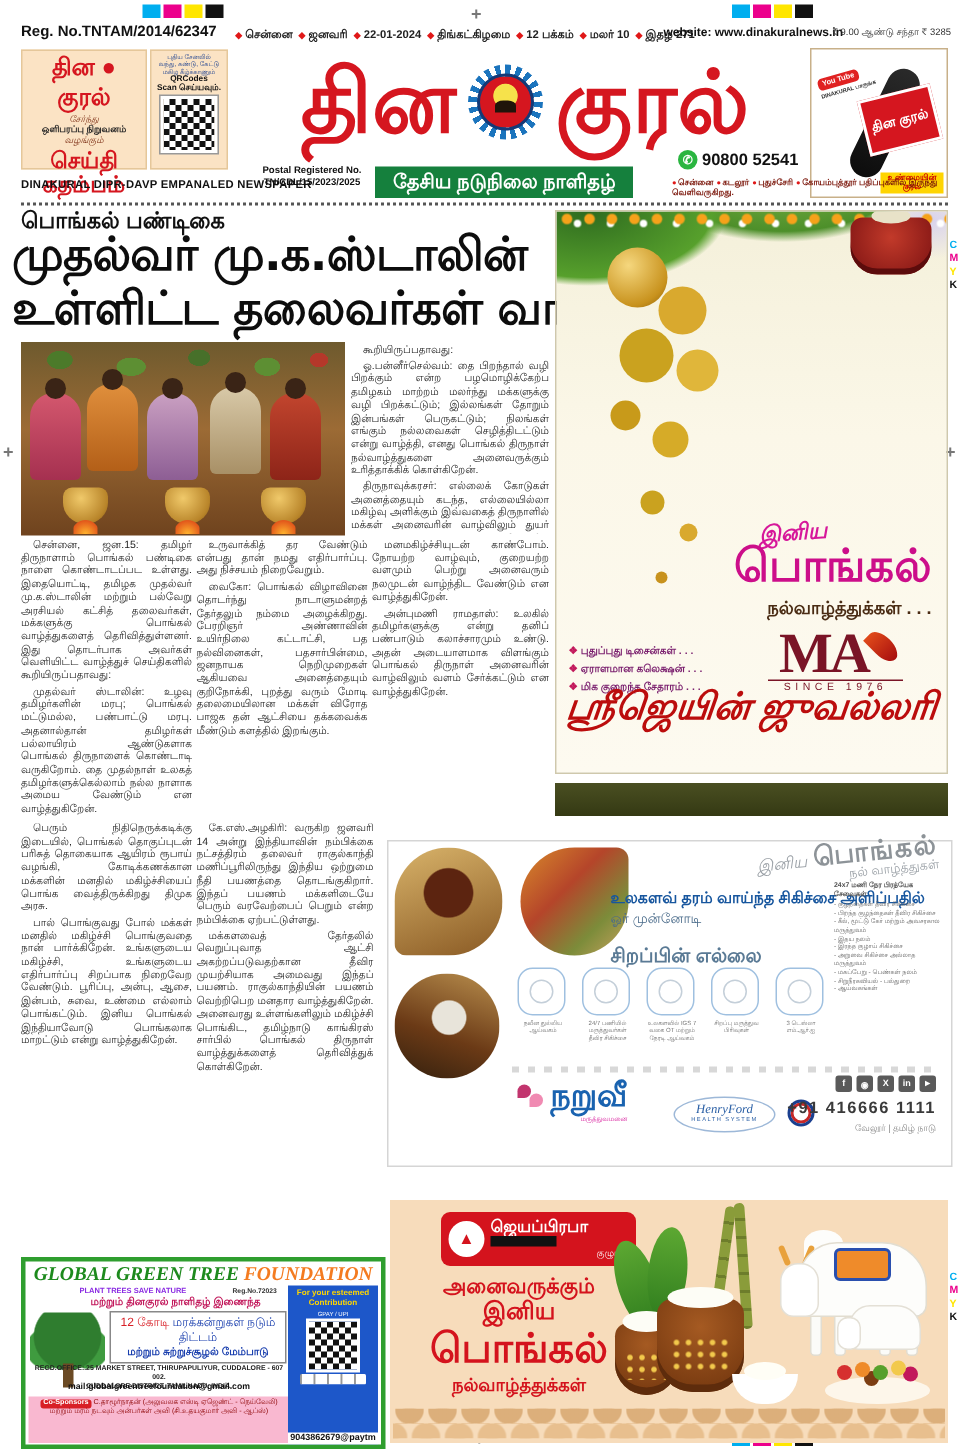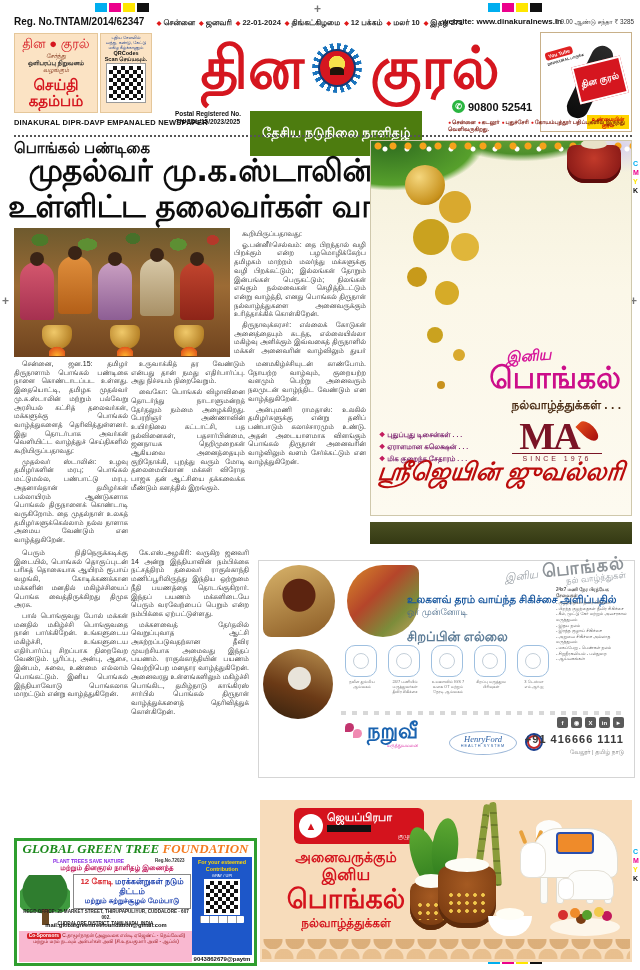--- a/index.html
+++ b/index.html
@@ -14,53 +14,53 @@
   
   .regno{position:absolute;left:14px;top:16px;font-weight:bold;font-size:10px}
   .issueline{position:absolute;left:150px;top:18px;width:320px;text-align:center;font-size:7.5px;font-weight:bold;color:#222;white-space:nowrap}
   .issue-item{margin:0 2px}
   .issue-item::before{content:"◆";color:#e01818;margin-right:2px;font-size:6px}
   .website{position:absolute;right:78px;top:17px;font-weight:bold;font-size:8px}
   .price{position:absolute;right:6px;top:18px;font-size:6.3px;color:#333}
 
   
   .promo{position:absolute;left:14px;top:33px;width:84px;height:80px;background:#fbe3c4;border:1px solid #e5c79a;text-align:center;padding-top:2px;box-sizing:border-box}
-  .promo-brand{color:#d5161f;font-weight:normal;font-size:13px}
+  .promo-brand{color:#d5161f;font-weight:bold;font-size:16px}
   .promo-l1,.promo-l3{font-style:italic;font-size:6px;color:#7a2a10}
   .promo-l2{font-size:6px;color:#222;font-weight:bold}
   .promo-prog{color:#d5161f;font-weight:900;font-size:15px;line-height:16px;margin-top:3px}
   .qrbox{position:absolute;left:100px;top:33px;width:52px;height:80px;background:#fbe3c4;border:1px solid #e5c79a;text-align:center;box-sizing:border-box;padding-top:1px}
   .qr-l{font-size:4.3px;color:#1a3f8f;line-height:5px}
   .qr-b{font-size:5.5px;font-weight:bold;color:#111;line-height:6px}
   .qr{width:34px;height:34px;margin:2px auto 0;background:conic-gradient(#111 25%,#fff 0 50%,#111 0 75%,#fff 0) 0 0/8px 8px;border:2px solid #fff;outline:1px solid #999}
   .empaneled{position:absolute;left:14px;top:118px;font-size:7.5px;font-weight:bold;letter-spacing:.2px}
   .mast-title{position:absolute;left:160px;top:26px;width:380px;height:84px;display:flex;align-items:center;justify-content:center;gap:8px}
   .mast-word{font-size:58px;font-weight:900;color:#d5161f;line-height:80px;font-family:"DejaVu Sans",sans-serif}
   .sunlogo{width:50px;height:50px;border-radius:50%;background:repeating-conic-gradient(#1b74bd 0 9deg,#fff 9deg 18deg);display:flex;align-items:center;justify-content:center;flex:0 0 auto}
   .sun-core{width:34px;height:34px;border-radius:50%;border:2px solid #143a77;background:radial-gradient(circle at 50% 38%,#f6e24b 0 29%,#d5161f 31% 100%)}
   .sun-core::after{content:"";display:block;width:14px;height:8px;background:#20140a;border-radius:40% 40% 0 0;margin:16px auto 0}
   .postal{position:absolute;left:168px;top:110px;width:80px;text-align:center;font-size:6.4px;font-weight:bold;line-height:7.5px}
-  .tagline{position:absolute;left:250px;top:111px;height:21px;padding:12px 12px;background:#4d7c0f;color:#fff;font-weight:bold;font-size:13px;display:flex;align-items:center}
+  .tagline{position:absolute;left:250px;top:111px;height:21px;padding:0 12px;background:#15803d;color:#fff;font-weight:bold;font-size:13px;display:flex;align-items:center}
   .wa{position:absolute;left:452px;top:100px;display:flex;align-items:center;gap:3px;font-weight:bold;font-size:11px}
   .wa-icon{width:13px;height:13px;border-radius:50%;background:#2ab540;color:#fff;font-size:8px;display:flex;align-items:center;justify-content:center}
   .editions{position:absolute;left:448px;top:119px;width:186px;font-size:5.6px;line-height:7px;color:#7a1408;font-weight:bold}
   .ed-item{margin-right:2px}
   .ed-item::before{content:"●";color:#e01818;margin-right:1px;font-size:5px}
   .micbox{position:absolute;left:540px;top:32px;width:92px;height:100px;background:#fff;border:1px solid #c8b089;box-sizing:border-box;overflow:hidden}
   .yt{position:absolute;left:3px;top:4px;transform:rotate(-16deg);width:60px}
   .yt-badge{background:#e02222;color:#fff;font-size:5px;font-weight:bold;padding:1px 3px;border-radius:3px}
   .yt-note{display:block;font-size:3.8px;color:#333;font-weight:bold}
   .mic{position:absolute;left:38px;top:10px;width:22px;height:78px;background:linear-gradient(180deg,#2a2a2a,#0c0c0c);border-radius:12px;transform:rotate(26deg)}
   .mic-card{position:absolute;left:34px;top:28px;width:46px;height:34px;background:#d5161f;color:#fff;font-weight:bold;font-size:9px;line-height:10px;display:flex;align-items:center;justify-content:center;transform:rotate(-14deg);border:2px solid #fff;text-align:center}
   .mic-cap{position:absolute;right:2px;bottom:2px;background:#ffd400;color:#c00;font-weight:bold;font-size:5.5px;line-height:6px;padding:1px 2px;text-align:center;max-width:38px}
   .rule-dotted{position:absolute;left:14px;top:135px;width:618px;border-top:2px dotted #555}
 
   
   .kicker{position:absolute;left:14px;top:139px;width:354px;text-align:left;font-size:15px;font-weight:bold}
-  .headline{position:absolute;left:8px;top:152px;width:364px;margin:0;text-align:right;font-size:31px;line-height:36px;font-weight:900;letter-spacing:-.5px;color:#0d0d0d;font-family:"DejaVu Sans",sans-serif;white-space:nowrap}
+  .headline{position:absolute;left:8px;top:152px;width:364px;margin:0;text-align:left;font-size:31px;line-height:36px;font-weight:900;letter-spacing:-.5px;color:#0d0d0d;font-family:"DejaVu Sans",sans-serif;white-space:nowrap}
   .lead-photo{position:absolute;left:14px;top:228px;width:216px;height:129px;background:linear-gradient(180deg,#6e5a2e,#9c6b35 45%,#6f431e);overflow:hidden}
   .ph-top{position:absolute;left:0;top:0;right:0;height:30px;background:radial-gradient(14px 10px at 12% 40%,#4c7a2a 60%,transparent 62%),radial-gradient(16px 10px at 34% 55%,#5d8f33 60%,transparent 62%),radial-gradient(12px 9px at 55% 35%,#47702a 60%,transparent 62%),radial-gradient(14px 10px at 76% 55%,#5d8f33 60%,transparent 62%),radial-gradient(10px 8px at 92% 40%,#b5382a 60%,transparent 62%)}
   .person{position:absolute;width:34px;height:58px;border-radius:16px 16px 4px 4px}
   .person::before{content:"";position:absolute;left:10px;top:-10px;width:14px;height:14px;border-radius:50%;background:#3a2416}
   .p1{left:6px;top:34px;background:linear-gradient(180deg,#d4586e,#a53050)}
   .p2{left:44px;top:28px;background:linear-gradient(180deg,#e08f3c,#b35f18)}
   .p3{left:84px;top:34px;background:linear-gradient(180deg,#caa0c2,#8d5e94)}
   .p4{left:126px;top:30px;background:linear-gradient(180deg,#d8c9a8,#a89066)}
   .p5{left:166px;top:34px;background:linear-gradient(180deg,#c2452e,#8d2418)}
   .ph-pot{position:absolute;bottom:8px;width:30px;height:24px;border-radius:6px 6px 14px 14px;background:radial-gradient(circle at 40% 30%,#f0c96a,#b9852a 70%,#7c5410)}
@@ -137,21 +137,21 @@
   
   .gt{position:absolute;left:14px;top:838px;width:243px;height:128px;background:#fff;border:3px solid #2f9e2f;box-sizing:border-box;overflow:hidden}
   .gt-title{position:absolute;left:0;top:0;width:100%;text-align:center;font-family:"Liberation Serif",serif;font-weight:bold;font-style:italic;font-size:13px;white-space:nowrap}
   .gt-title .tg{color:#1d8a1d}.gt-title .to{color:#f47b20}
   .gt-motto{position:absolute;left:36px;top:17px;font-size:5px;color:#8a2be2;font-weight:bold}
   .gt-reg{position:absolute;left:138px;top:17px;font-size:4.5px;font-weight:bold;color:#333}
   .gt-with{position:absolute;left:26px;top:23px;width:148px;text-align:center;font-size:7px;font-weight:bold;color:#c2185b}
   .gt-tree{position:absolute;left:3px;top:34px;width:50px;height:50px;background:radial-gradient(circle at 50% 32%,#2f7d2f 22px,transparent 23px),radial-gradient(circle at 22% 48%,#3f9b3f 13px,transparent 14px),radial-gradient(circle at 78% 48%,#3f9b3f 13px,transparent 14px)}
   .gt-tree::after{content:"";position:absolute;left:22px;bottom:0;width:7px;height:16px;background:#6b4a24}
   .gt-box{position:absolute;left:56px;top:33px;width:118px;border:1px solid #888;text-align:center;padding:2px;box-sizing:border-box}
-  .gt-s1{font-size:8px;font-weight:bold;line-height:10px}
+  .gt-s1{font-size:8px;font-weight:normal;line-height:10px}
   .gt-s1 .red{color:#d81f26}.gt-s1 .blu{color:#1a3fae}
   .gt-s2{font-size:7px;font-weight:bold;color:#1a3fae}
   .gt-office{position:absolute;left:2px;top:68px;width:174px;font-size:4.6px;font-weight:bold;text-align:center;line-height:6px;color:#222}
   .gt-email{position:absolute;left:2px;top:81px;width:174px;font-size:5.8px;font-weight:bold;text-align:center;color:#111}
   .gt-pink{position:absolute;left:2px;top:90px;width:174px;height:31px;background:#f9b8d0;font-size:4.8px;color:#8b0000;line-height:6px;padding:2px;box-sizing:border-box;text-align:center}
   .gt-cos{display:inline-block;background:#d81f26;color:#fff;font-weight:bold;padding:0 2px;border-radius:2px}
   .gt-blue{position:absolute;right:2px;top:16px;width:60px;height:106px;background:#1d57c9;color:#fff;text-align:center;box-sizing:border-box;padding-top:2px}
   .gt-c1{font-size:5.4px;font-weight:bold;color:#ffd700;line-height:6.5px}
   .gt-gpay{font-size:4px;color:#fff;margin:1px 0}
   .gt-qr{width:32px;height:32px;margin:1px auto;background:conic-gradient(#111 25%,#fff 0 50%,#111 0 75%,#fff 0) 0 0/8px 8px;border:2px solid #fff}

